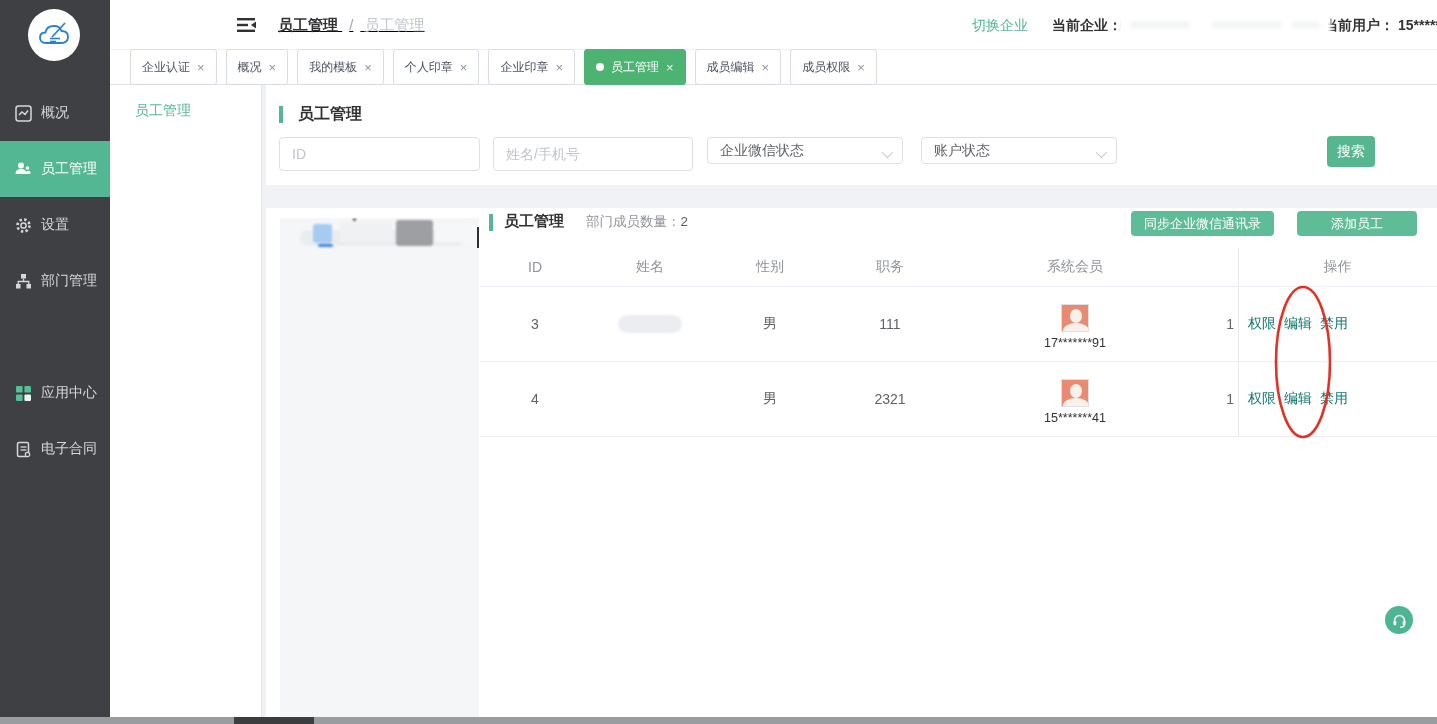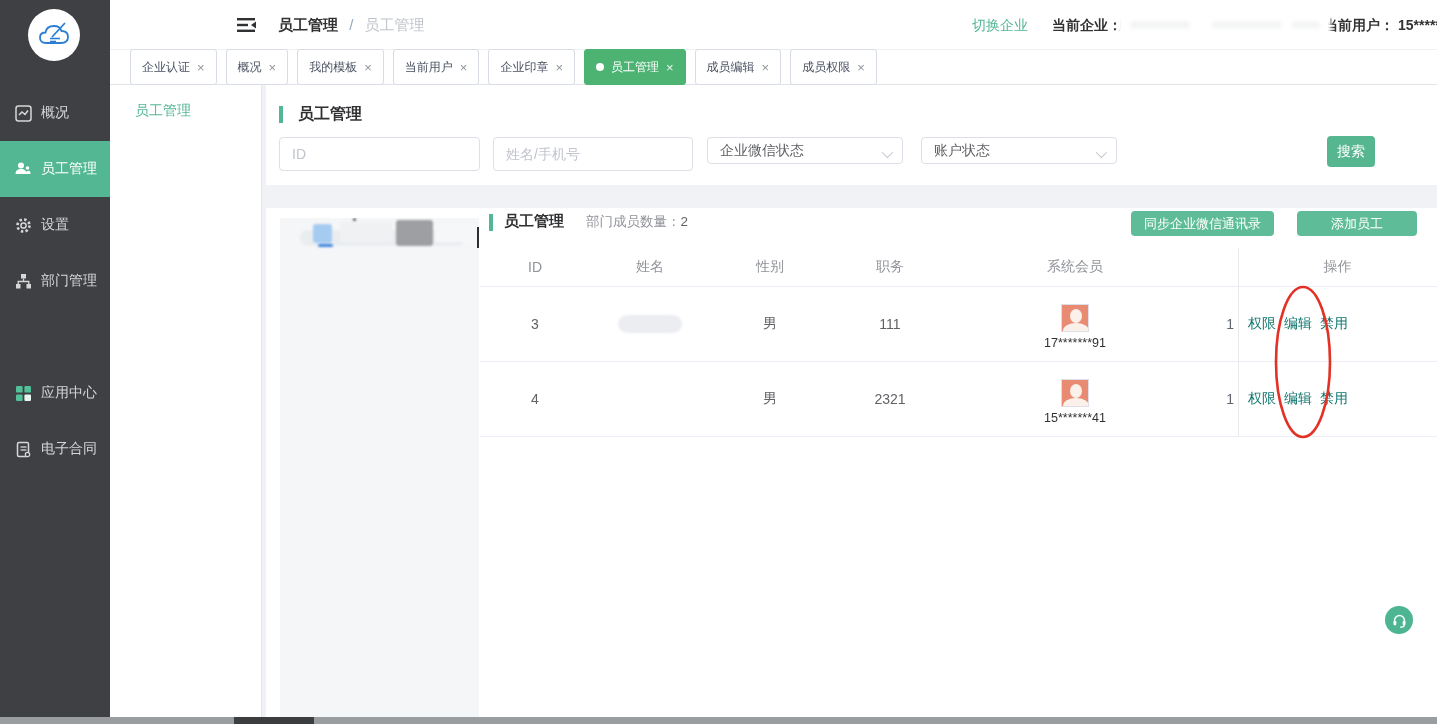--- a/index.html
+++ b/index.html
@@ -12,21 +12,21 @@
                display:flex; align-items:center; justify-content:center; }
   .menu-group { position:absolute; left:0; width:110px; }
   .menu-item { height:56px; display:flex; align-items:center; padding-left:14px; gap:9px;
                color:#d6d7d8; font-size:14px; cursor:pointer; }
   .menu-item.active { background:#53b794; color:#fff; }
   .menu-item .micon { width:18px; height:18px; display:flex; align-items:center; justify-content:center; flex:0 0 18px; }
 
   
   .header { position:absolute; left:110px; top:0; width:1327px; height:50px; background:#fff; border-bottom:1px solid #f0f0f0; }
   .hamburger { position:absolute; left:127px; top:17px; width:20px; height:16px; cursor:pointer; }
-  .crumb { position:absolute; left:168px; top:16px; font-size:15px; }
+  .crumb { position:absolute; left:168px; top:16px; font-size:15px;text-decoration:underline; }
   .crumb .c1 { color:#303133; font-weight:bold; }
   .crumb .sep { color:#97a8be; margin:0 7px; }
   .crumb .c2 { color:#c0c4cc; }
   .hdr-right { position:absolute; top:0; left:0; width:100%; height:50px; }
   .switch-co { position:absolute; left:862px; top:17px; color:#53b794; font-size:14px; cursor:pointer; }
   .co-label { position:absolute; left:942px; top:17px; color:#333; font-size:14px; font-weight:bold; }
   .co-frag { position:absolute; left:1008px; top:17px; color:#9aa0a6; font-size:14px; opacity:.55; }
   .co-blur { position:absolute; left:1012px; top:8px; width:206px; height:34px; background:#fff; z-index:2;
              box-shadow:0 0 4px 3px #ffffff; }
   .co-blur i { position:absolute; display:block; background:rgba(120,126,134,.10); border-radius:3px; filter:blur(2px); }
@@ -230,21 +230,21 @@
       </div>
     <div class="tab">
         <span>概况</span>
         <span class="x">×</span>
       </div>
     <div class="tab">
         <span>我的模板</span>
         <span class="x">×</span>
       </div>
     <div class="tab">
-        <span>当前用户</span>
+        <span>个人印章</span>
         <span class="x">×</span>
       </div>
     <div class="tab">
         <span>企业印章</span>
         <span class="x">×</span>
       </div>
     <div class="tab active">
         <span class="dot"></span>
         <span>员工管理</span>
         <span class="x">×</span>

